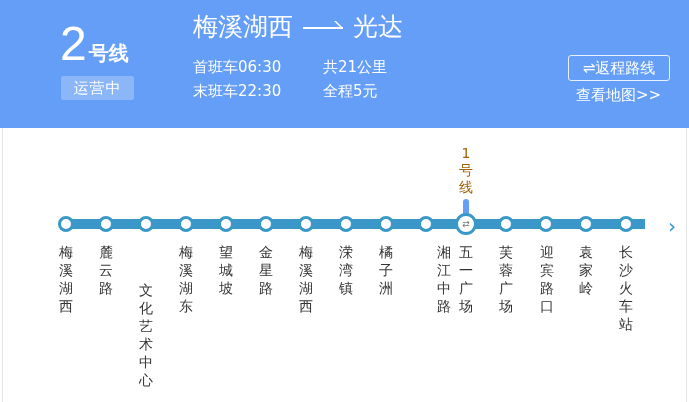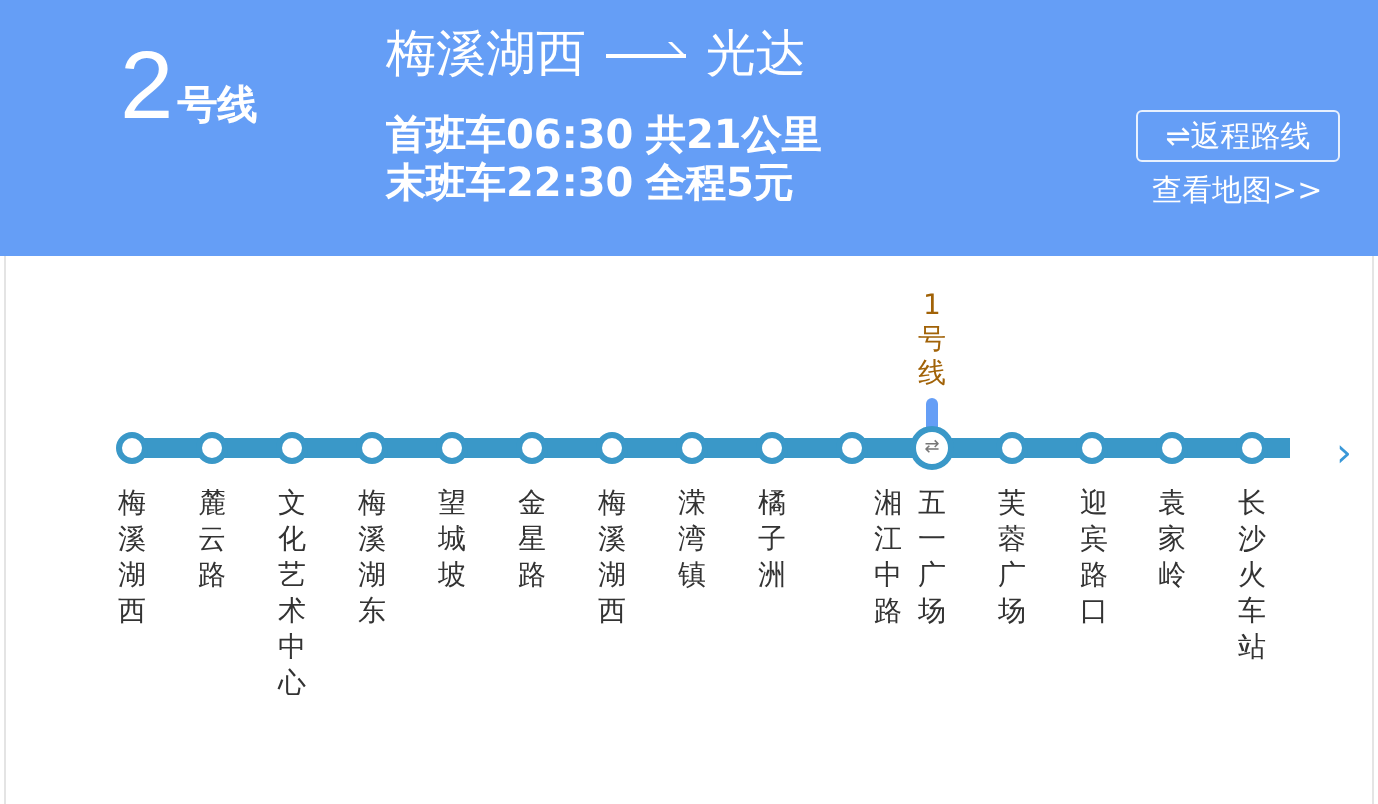--- a/index.html
+++ b/index.html
@@ -6,40 +6,41 @@
   body { width: 689px; height: 402px; background: #fff; font-family: "DejaVu Sans", "Liberation Sans", sans-serif; overflow: hidden; position: relative; }
   .header { position: absolute; left: 0; top: 0; width: 689px; height: 128px; background: #659ef6; color: #fff; }
   .line-no { position: absolute; left: 60px; top: 20px; display: flex; align-items: baseline; }
   .line-no .num { font-family: "Liberation Sans", sans-serif; font-size: 48px; line-height: 48px; }
   .line-no .suffix { font-size: 20px; font-weight: bold; margin-left: 2px; }
   .status { position: absolute; left: 61px; top: 76px; width: 73px; height: 24px; background: rgba(255,255,255,0.25); border-radius: 2px; font-size: 15px; text-align: center; line-height: 24px; letter-spacing: 1px; }
   .route { position: absolute; left: 193px; top: 10px; font-size: 25px; display: flex; align-items: center; }
   .route .arrow { margin: 0 10px; display: inline-block; width: 40px; height: 20px; position: relative; }
   .route .arrow::before { content: ""; position: absolute; left: 0; right: 0; top: 10px; height: 2px; background: #fff; }
   .route .arrow::after { content: ""; position: absolute; right: 0; top: 4px; width: 10px; height: 7px; border-right: 2px solid #fff; transform: skewX(45deg); transform-origin: bottom; }
-  .info { position: absolute; font-size: 20px; line-height: 24px; font-weight: bold; }
+  .info { position: absolute; font-size: 15px; line-height: 24px; }
   .reverse-btn { position: absolute; left: 568px; top: 55px; width: 102px; height: 26px; border: 1px solid rgba(255,255,255,0.85); border-radius: 3px; font-size: 15px; line-height: 24px; text-align: center; }
   .map-link { position: absolute; left: 576px; top: 84px; font-size: 15px; line-height: 22px; }
   .frame { position: absolute; left: 2px; top: 128px; width: 685px; height: 274px; border-left: 1px solid #e4e4e4; border-right: 1px solid #e4e4e4; }
   .track { position: absolute; left: 60px; top: 219px; width: 585px; height: 10px; background: #3a98c8; }
   .station { position: absolute; top: 216px; width: 16px; height: 16px; border-radius: 50%; background: #fff; border: 3px solid #3a98c8; transform: translateX(-8px); }
   .station.transfer { top: 213px; width: 22px; height: 22px; transform: translateX(-11px); border-color: #3a98c8; font-size: 9px; color: #777; text-align: center; line-height: 16px; }
   .stub { position: absolute; left: 463px; top: 199px; width: 6px; height: 16px; background: #659ef6; border-radius: 3px 3px 0 0; }
   .label { position: absolute; top: 243px; width: 16px; font-size: 14px; line-height: 18px; color: #333; text-align: center; transform: translateX(-8px); word-break: break-all; }
   .transfer-label { position: absolute; left: 458px; top: 145px; width: 16px; font-size: 14px; line-height: 17px; color: #a16207; text-align: center; word-break: break-all; }
   .next { position: absolute; left: 668px; top: 214px; font-size: 20px; color: #3a98d8; }
 </style>
 </head>
 <body>
 
 <div class="header">
   <div class="line-no">
     <span class="num">2</span>
     <span class="suffix">号线</span>
   </div>
+  <div class="status">运营中</div>
   <div class="route">
     <span>梅溪湖西</span>
     <span class="arrow"></span>
     <span>光达</span>
   </div>
   <div class="info" style="left:193px;top:55px">首班车06:30</div>
   <div class="info" style="left:193px;top:79px">末班车22:30</div>
   <div class="info" style="left:323px;top:55px">共21公里</div>
   <div class="info" style="left:323px;top:79px">全程5元</div>
   <div class="reverse-btn">⇌返程路线</div>
@@ -50,21 +51,21 @@
 <div class="track"></div>
 <div class="stub"></div>
 <div class="transfer-label">1号线</div>
 
 <div id="stations">
     <div class="station" style="left: 66px;"></div>
     <div class="label" style="left: 66px;">梅溪湖西</div>
     <div class="station" style="left: 106px;"></div>
     <div class="label" style="left: 106px;">麓云路</div>
     <div class="station" style="left: 146px;"></div>
-    <div class="label" style="left: 146px;">文化艺术中心</div>
+    <div class="label" style="left: 146px; margin-top: 38px;">文化艺术中心</div>
     <div class="station" style="left: 186px;"></div>
     <div class="label" style="left: 186px;">梅溪湖东</div>
     <div class="station" style="left: 226px;"></div>
     <div class="label" style="left: 226px;">望城坡</div>
     <div class="station" style="left: 266px;"></div>
     <div class="label" style="left: 266px;">金星路</div>
     <div class="station" style="left: 306px;"></div>
     <div class="label" style="left: 306px;">梅溪湖西</div>
     <div class="station" style="left: 346px;"></div>
     <div class="label" style="left: 346px;">溁湾镇</div>

